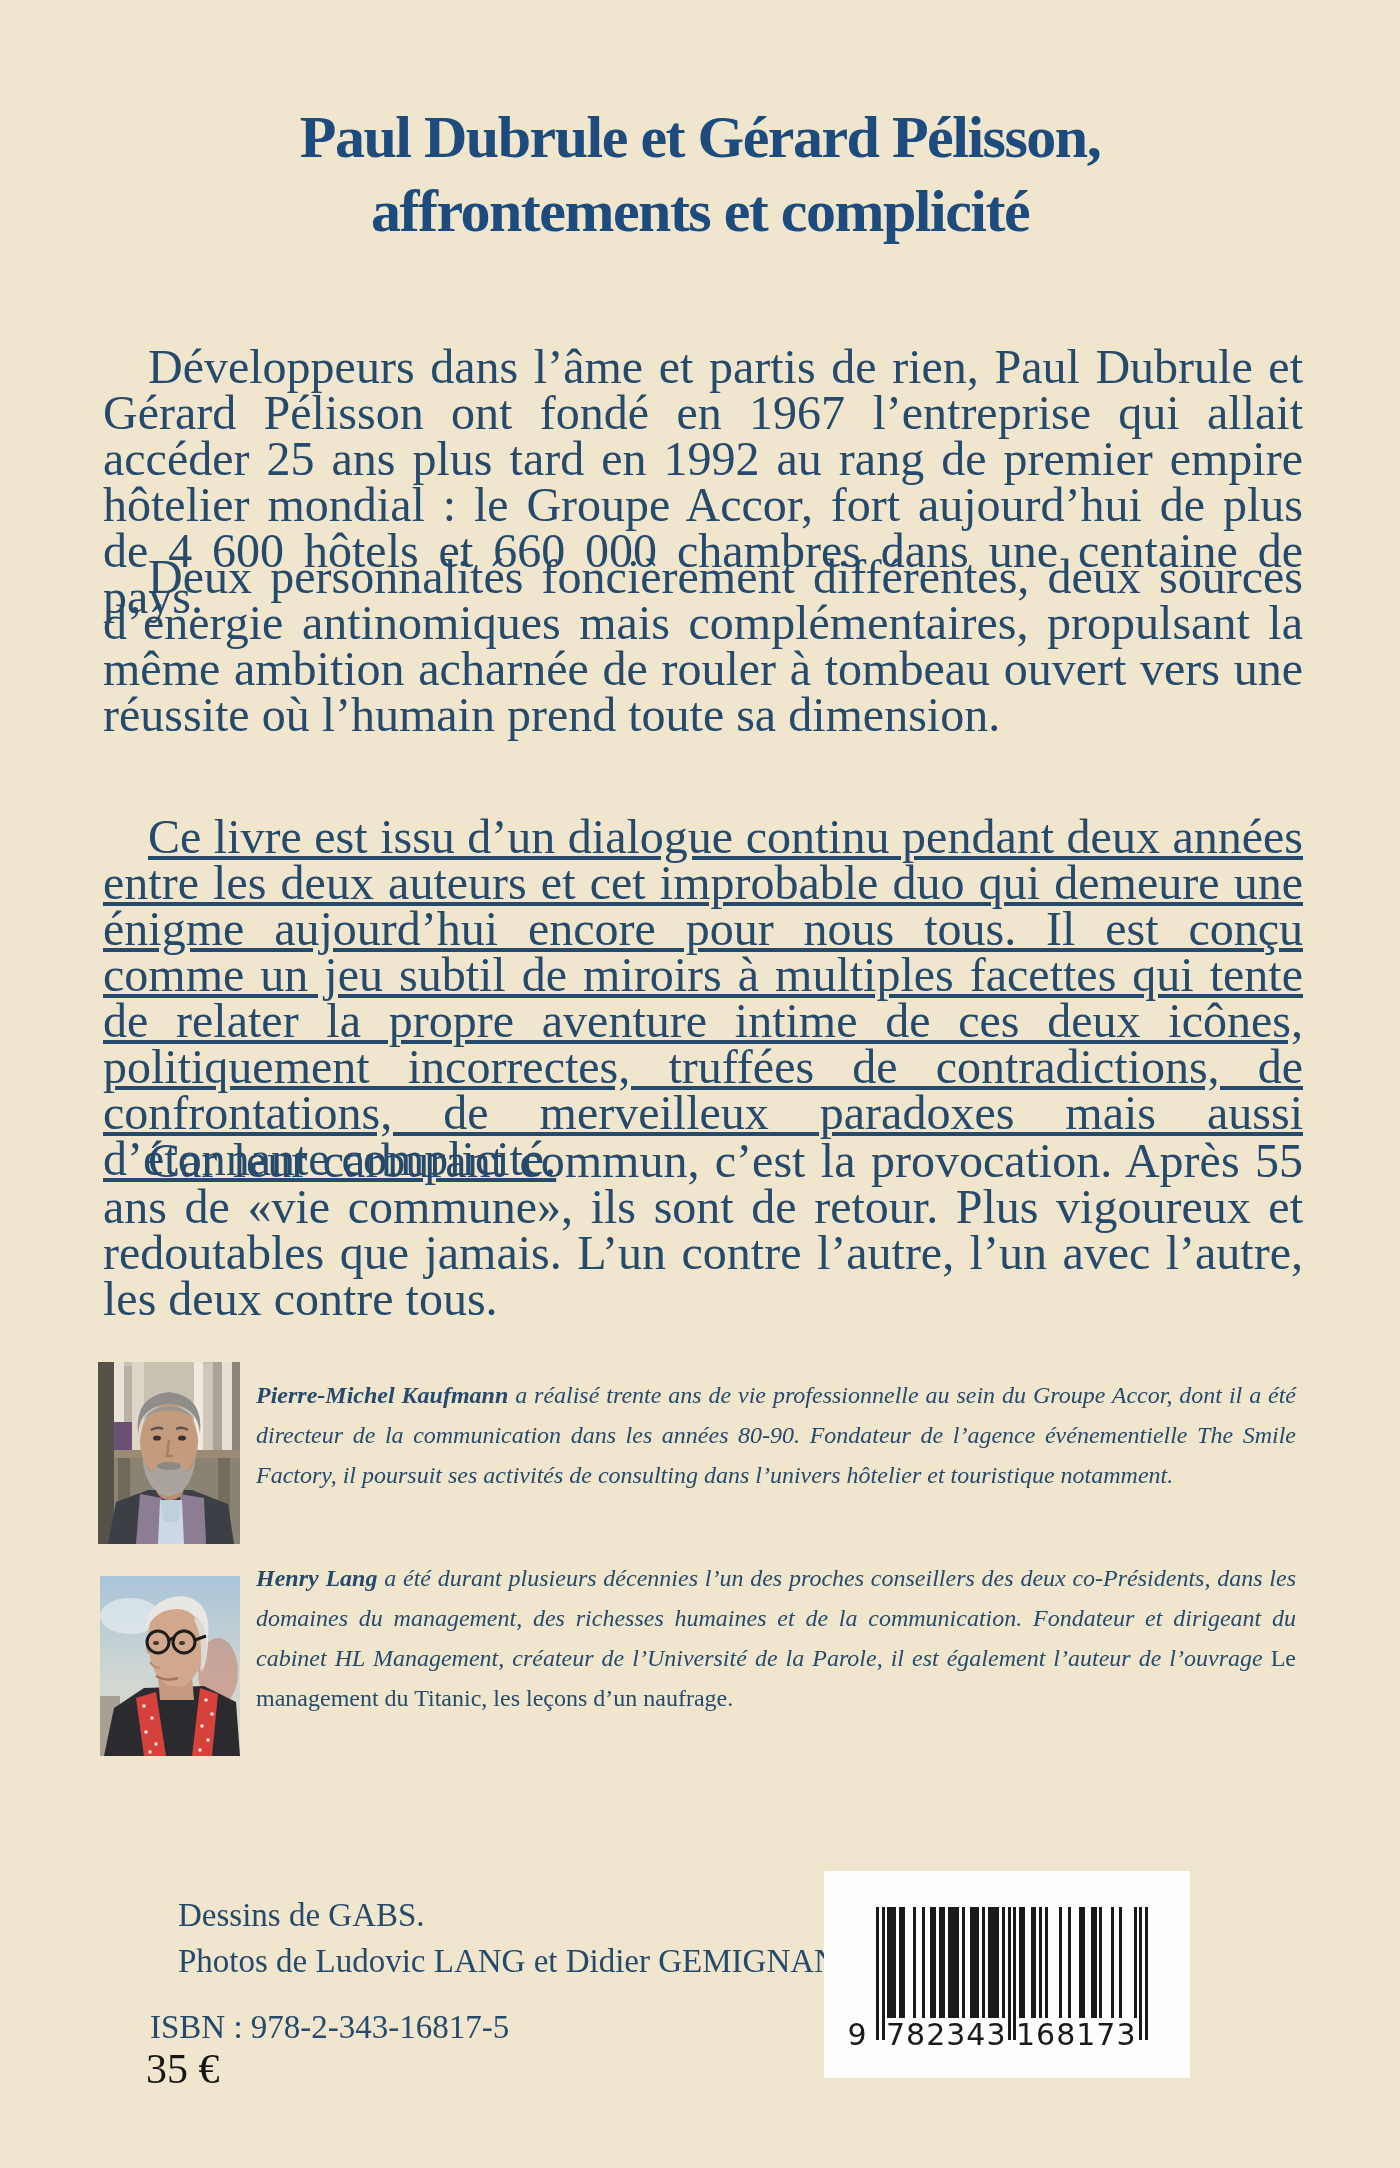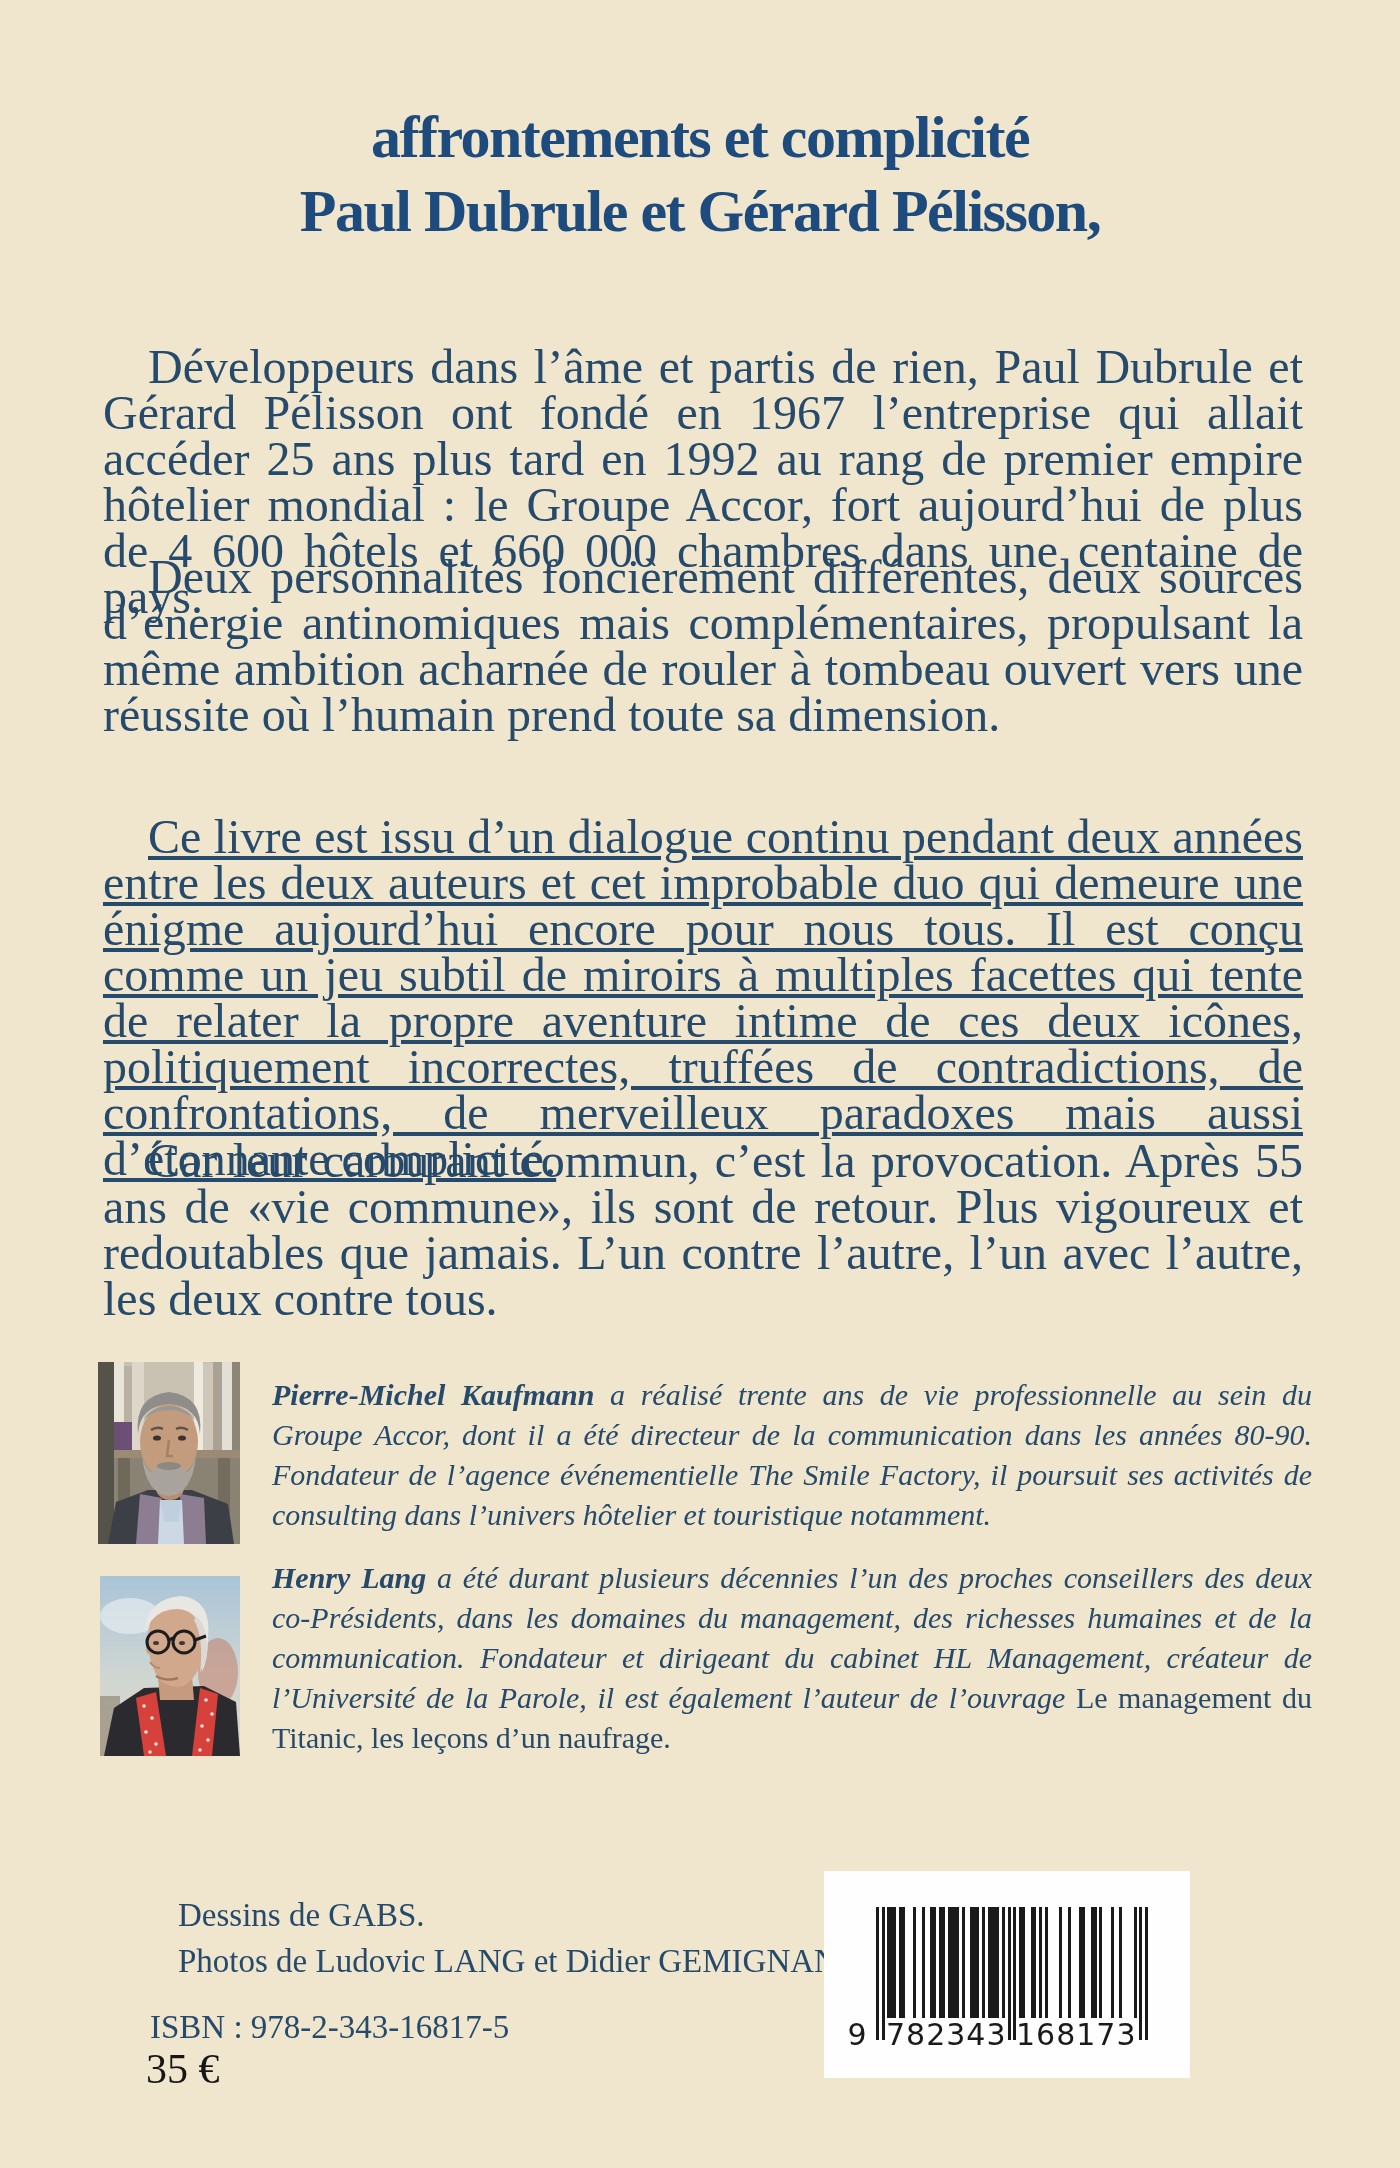--- a/index.html
+++ b/index.html
@@ -29,22 +29,22 @@
   }
   .p1{top:344px;}
   .p2{top:554px;}
   .p3{top:814px;text-decoration:underline;}
   .p4{top:1138px;}
   .photo{position:absolute;overflow:hidden;}
   .photo svg{display:block;}
   .photo1{left:98px;top:1362px;width:142px;height:182px;}
   .photo2{left:100px;top:1576px;width:140px;height:180px;}
   .bio{
-    position:absolute;left:272px;width:1040px;margin:0;
-    font-size:30px;line-height:40px;
+    position:absolute;left:256px;width:1040px;margin:0;
+    font-size:24px;line-height:40px;
     font-style:italic;
     text-align:justify;
     color:#264a6b;
     hyphens:none;
   }
   .bio1{top:1375px;}
   .bio2{top:1558px;}
   .bio .bio-name{font-weight:bold;}
   .bio .upright{font-style:normal;}
   .credits{
@@ -73,22 +73,22 @@
   .bc-first{left:14px;width:38px;}
   .bc-g1{left:62px;width:120px;letter-spacing:1px;}
   .bc-g2{left:192px;width:120px;letter-spacing:1px;}
 </style>
 </head>
 <body>
 
 <div class="page">
 
   <h1 class="title">
+    <span class="tl">Paul Dubrule et Gérard Pélisson,</span>
     <span class="tl">affrontements et complicité</span>
-    <span class="tl">Paul Dubrule et Gérard Pélisson,</span>
   </h1>
 
   <p class="para p1">Développeurs dans l’âme et partis de rien, Paul Dubrule et Gérard Pélisson ont fondé en 1967 l’entreprise qui allait accéder 25 ans plus tard en 1992 au rang de premier empire hôtelier mondial : le Groupe Accor, fort aujourd’hui de plus de 4 600  hôtels et 660 000 chambres dans une centaine de pays.</p>
   <p class="para p2">Deux personnalités foncièrement différentes, deux sources d’énergie antinomiques mais complémentaires, propulsant la même ambition acharnée de rouler à tombeau ouvert vers une réussite où l’humain prend toute sa dimension.</p>
   <p class="para p3">Ce livre est issu d’un dialogue continu pendant deux années entre les deux auteurs et cet improbable duo qui demeure une énigme aujourd’hui encore pour nous tous. Il est conçu comme un jeu subtil de miroirs à multiples facettes qui tente de relater la propre aventure intime de ces deux icônes, politiquement incorrectes, truffées de contradictions, de confrontations, de merveilleux paradoxes mais aussi d’étonnante complicité.</p>
   <p class="para p4">Car leur carburant commun, c’est la provocation. Après 55 ans de «vie commune», ils sont de retour. Plus vigoureux et redoutables que jamais. L’un contre l’autre, l’un avec l’autre, les deux contre tous.</p>
 
   <div class="photo photo1">
     <svg width="142" height="182" viewBox="0 0 142 182" xmlns="http://www.w3.org/2000/svg">
       <rect x="0" y="0" width="142" height="182" fill="#c9c1b2"></rect>

